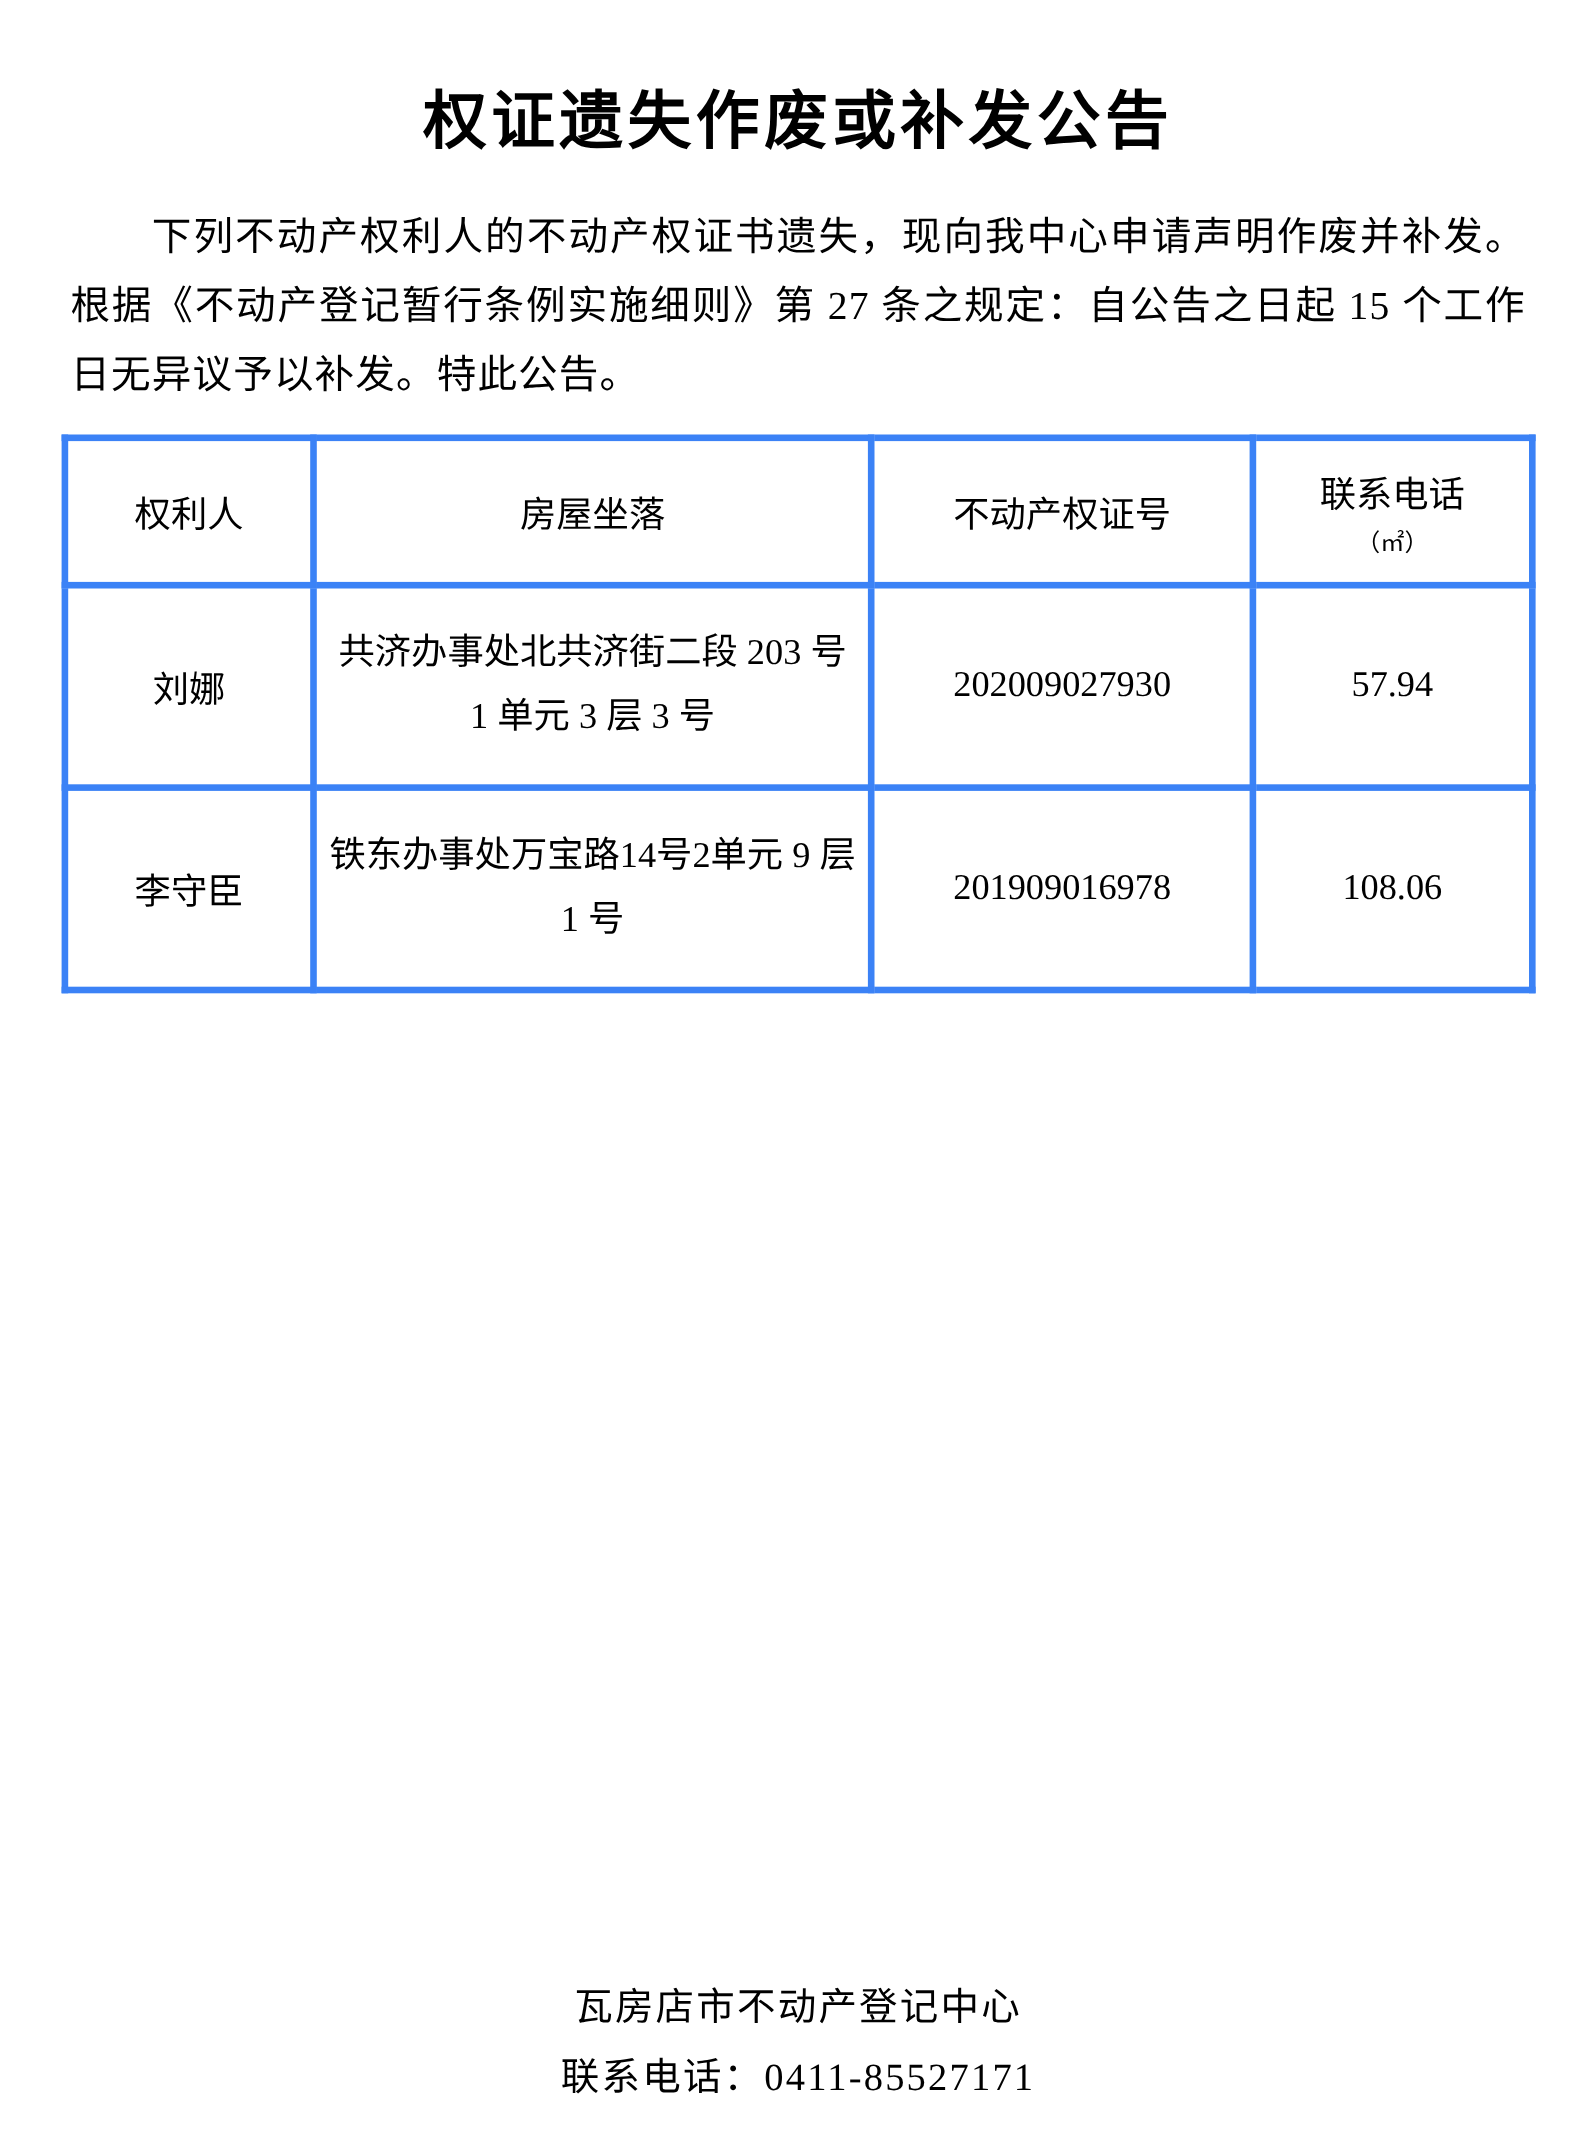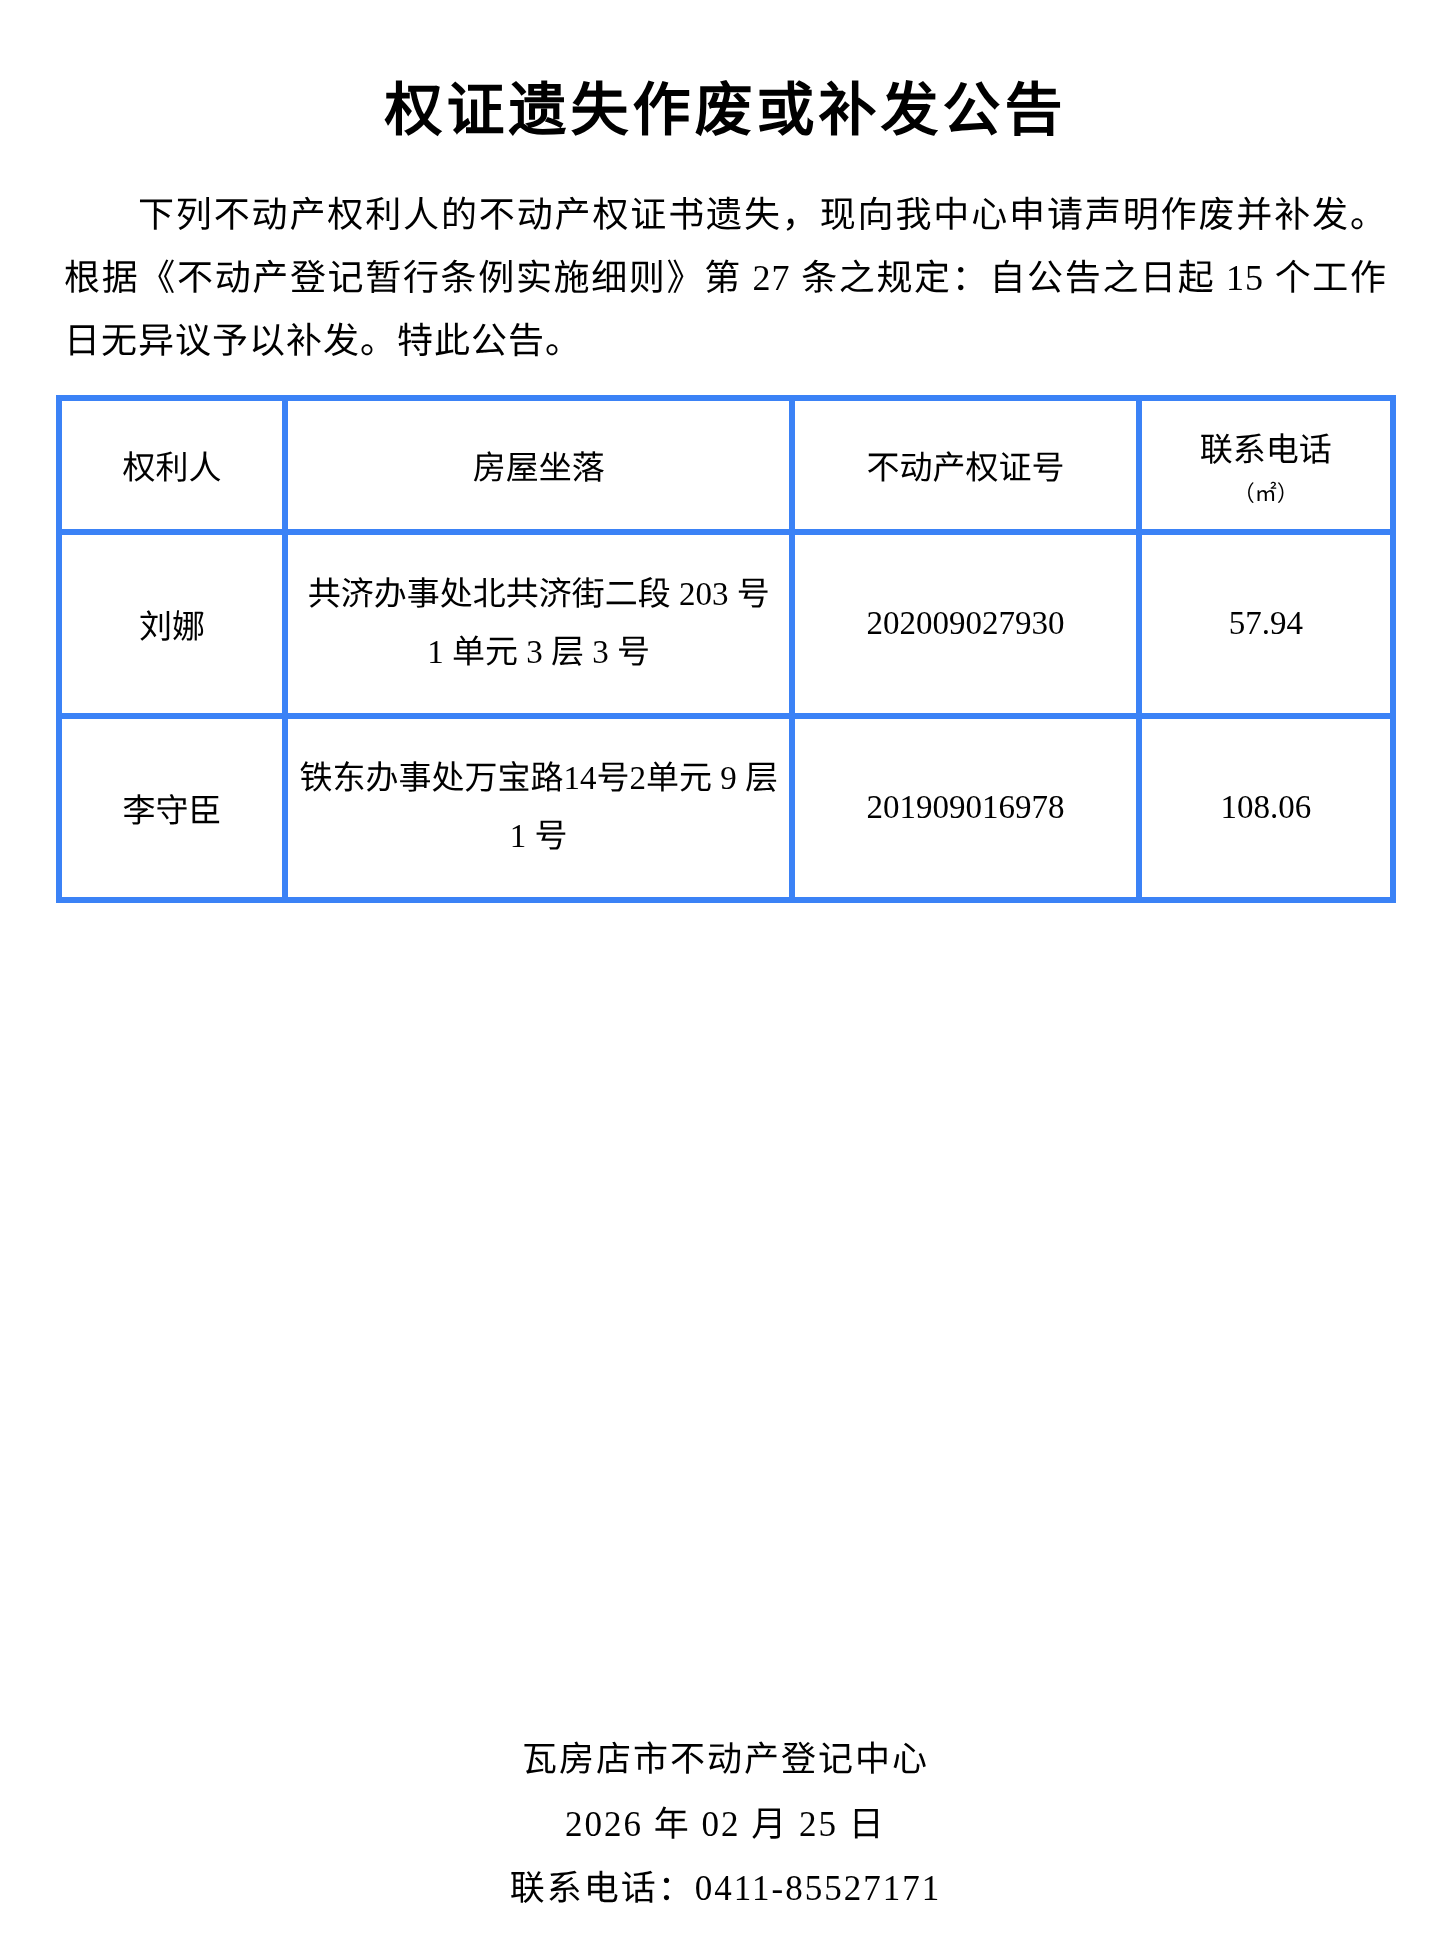--- a/index.html
+++ b/index.html
@@ -140,17 +140,16 @@
         <td class="cell-center">李守臣</td>
         <td class="cell-addr">铁东办事处万宝路14号2单元 9 层 1 号</td>
         <td class="cell-center">201909016978</td>
         <td class="cell-center">108.06</td>
       </tr>
     </tbody>
   </table>
 
   <div class="footer">
     <div>瓦房店市不动产登记中心</div>
-    <div>2026 年 02 月 25 日</div>
     <div>联系电话：0411-85527171</div>
   </div>
 
 </div>
 
 </body></html>

